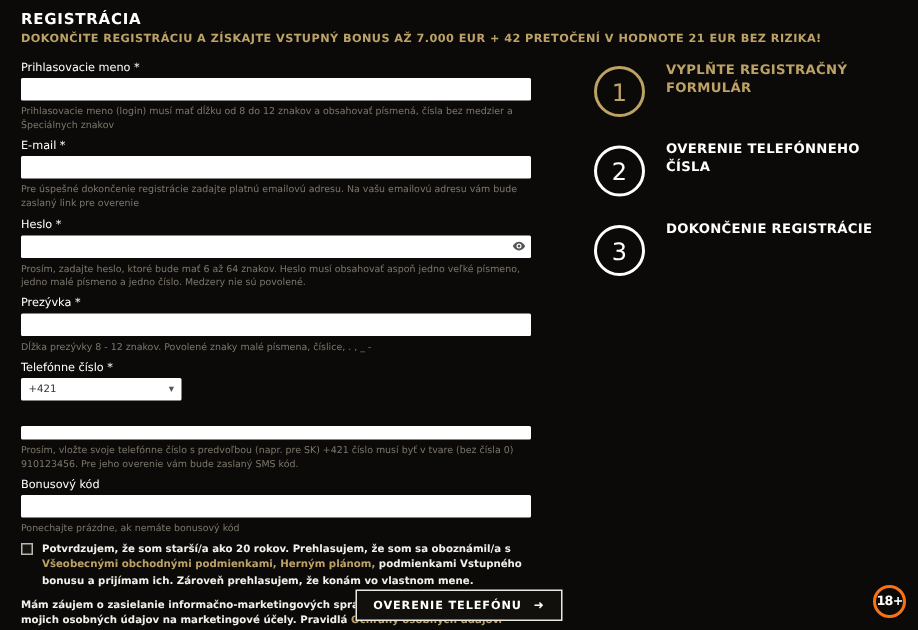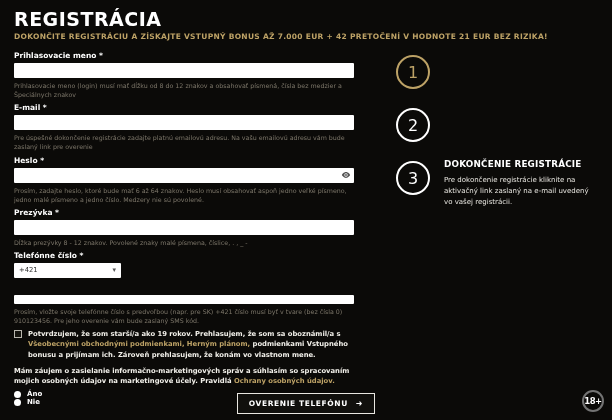--- a/index.html
+++ b/index.html
@@ -6,29 +6,29 @@
   html,body { width:612px; height:420px; }
   body {
     background:#0b0a08;
     color:#fff;
     font-family:"DejaVu Sans", sans-serif;
     overflow:hidden;
     position:relative;
   }
   .page { padding:8px 14px 0 14px; height:100%; position:relative; }
 
-  .page-title { font-size:19px; font-weight:800; letter-spacing:.5px; color:#fff; }
+  .page-title { font-size:10px; font-weight:800; letter-spacing:.5px; color:#fff; }
   .page-subtitle { font-size:7.5px; font-weight:600; color:#bda266; letter-spacing:.3px; margin-top:2px; }
 
   .columns { display:flex; margin-top:10px; }
   .form-col { width:340px; flex:0 0 340px; }
   .steps-col { flex:1; padding-left:42px; padding-top:2px; }
 
   .field { margin-bottom:3px; }
-  .field-label { font-size:7.5px; font-weight:700; color:#fff; margin-bottom:3px; }
+  .field-label { font-size:7.5px; font-weight:400; color:#fff; margin-bottom:3px; }
   .text-input {
     width:100%; height:15px; background:#fff; border:none; border-radius:1px;
     font-size:8px; padding:0 4px; color:#222; display:block;
   }
   .helper { font-size:6.3px; color:#7d776a; line-height:1.45; margin-top:3px; margin-bottom:4px; }
 
   .input-wrap { position:relative; }
   .eye-btn { position:absolute; right:3px; top:2px; width:11px; height:11px; background:transparent; border:none; cursor:pointer; padding:0; line-height:0; }
 
   .phone-row { display:flex; gap:17px;flex-direction:column; }
@@ -67,21 +67,21 @@
     display:flex; align-items:center; justify-content:center;
     font-size:16px; font-weight:400; color:#fff; margin-right:14px; margin-top:2px;
   }
   .step.gold .step-circle { border-color:#bda266; color:#bda266; }
   .step-title { font-size:8.8px; font-weight:800; letter-spacing:.2px; color:#fff; line-height:1.35; text-transform:uppercase; }
   .step.gold .step-title { color:#bda266; }
   .step-text { font-size:7px; color:#e8e6e0; line-height:1.55; margin-top:4px; max-width:160px; }
 
   .age-badge {
     position:absolute; right:8px; bottom:8px; width:22px; height:22px;
-    border:2px solid #737373; border-radius:50%;
+    border:2px solid #f97316; border-radius:50%;
     display:flex; align-items:center; justify-content:center;
     font-size:8.5px; font-weight:800; color:#fff; letter-spacing:-.5px;
   }
 </style>
 </head>
 <body>
 
 <div class="page">
 
   <div class="page-title">REGISTRÁCIA</div>
@@ -127,24 +127,29 @@
         <div class="phone-row">
           <div class="prefix-select">
             <span>+421</span>
             <span class="chev">▾</span>
           </div>
           <input class="text-input" type="text" style="">
         </div>
         <div class="helper">Prosím, vložte svoje telefónne číslo s predvoľbou (napr. pre SK) +421 číslo musí byť v tvare (bez čísla 0) 910123456. Pre jeho overenie vám bude zaslaný SMS kód.</div>
       </div>
 
+      <div class="field">
+        <div class="field-label">Bonusový kód</div>
+        <input class="text-input" type="text" style="">
+        <div class="helper">Ponechajte prázdne, ak nemáte bonusový kód</div>
+      </div>
 
       <div class="consent-row">
         <span class="checkbox"></span>
-        <span class="consent-text"><span>Potvrdzujem, že som starší/a ako 19 rokov. Prehlasujem, že som sa oboznámil/a s </span><span class="gold-link">Všeobecnými obchodnými podmienkami,</span><span> </span><span class="gold-link">Herným plánom,</span><span> podmienkami Vstupného bonusu a prijímam ich. Zároveň prehlasujem, že konám vo vlastnom mene.</span></span>
+        <span class="consent-text"><span>Potvrdzujem, že som starší/a ako 20 rokov. Prehlasujem, že som sa oboznámil/a s </span><span class="gold-link">Všeobecnými obchodnými podmienkami,</span><span> </span><span class="gold-link">Herným plánom,</span><span> podmienkami Vstupného bonusu a prijímam ich. Zároveň prehlasujem, že konám vo vlastnom mene.</span></span>
       </div>
 
       <div class="marketing-text"><span>Mám záujem o zasielanie informačno-marketingových správ a súhlasím so spracovaním mojich osobných údajov na marketingové účely. Pravidlá </span><span class="gold-link">Ochrany osobných údajov.</span></div>
 
       <div class="radio-group">
         <div class="radio-row">
           <span class="radio-dot"></span>
           <span class="radio-label">Áno</span>
         </div>
         <div class="radio-row">
@@ -153,34 +158,35 @@
         </div>
       </div>
 
     </div>
 
     <div class="steps-col">
 
       <div class="step gold">
         <div class="step-circle">1</div>
         <div class="step-body">
+          <div class="step-title">VYPLŇTE REGISTRAČNÝ FORMULÁR</div>
         </div>
       </div>
 
       <div class="step">
         <div class="step-circle">2</div>
         <div class="step-body">
+          <div class="step-title">OVERENIE TELEFÓNNEHO ČÍSLA</div>
         </div>
       </div>
 
       <div class="step">
         <div class="step-circle">3</div>
         <div class="step-body">
           <div class="step-title">DOKONČENIE REGISTRÁCIE</div>
-          <div class="step-text">Pre dokončenie registrácie kliknite na aktivačný link zaslaný na e-mail uvedený vo vašej registrácii.</div>
         </div>
       </div>
 
     </div>
   </div>
 
   <div class="footer-row">
     <button class="submit-btn">
       <span>OVERENIE TELEFÓNU</span>
       <span class="arrow">➜</span>

